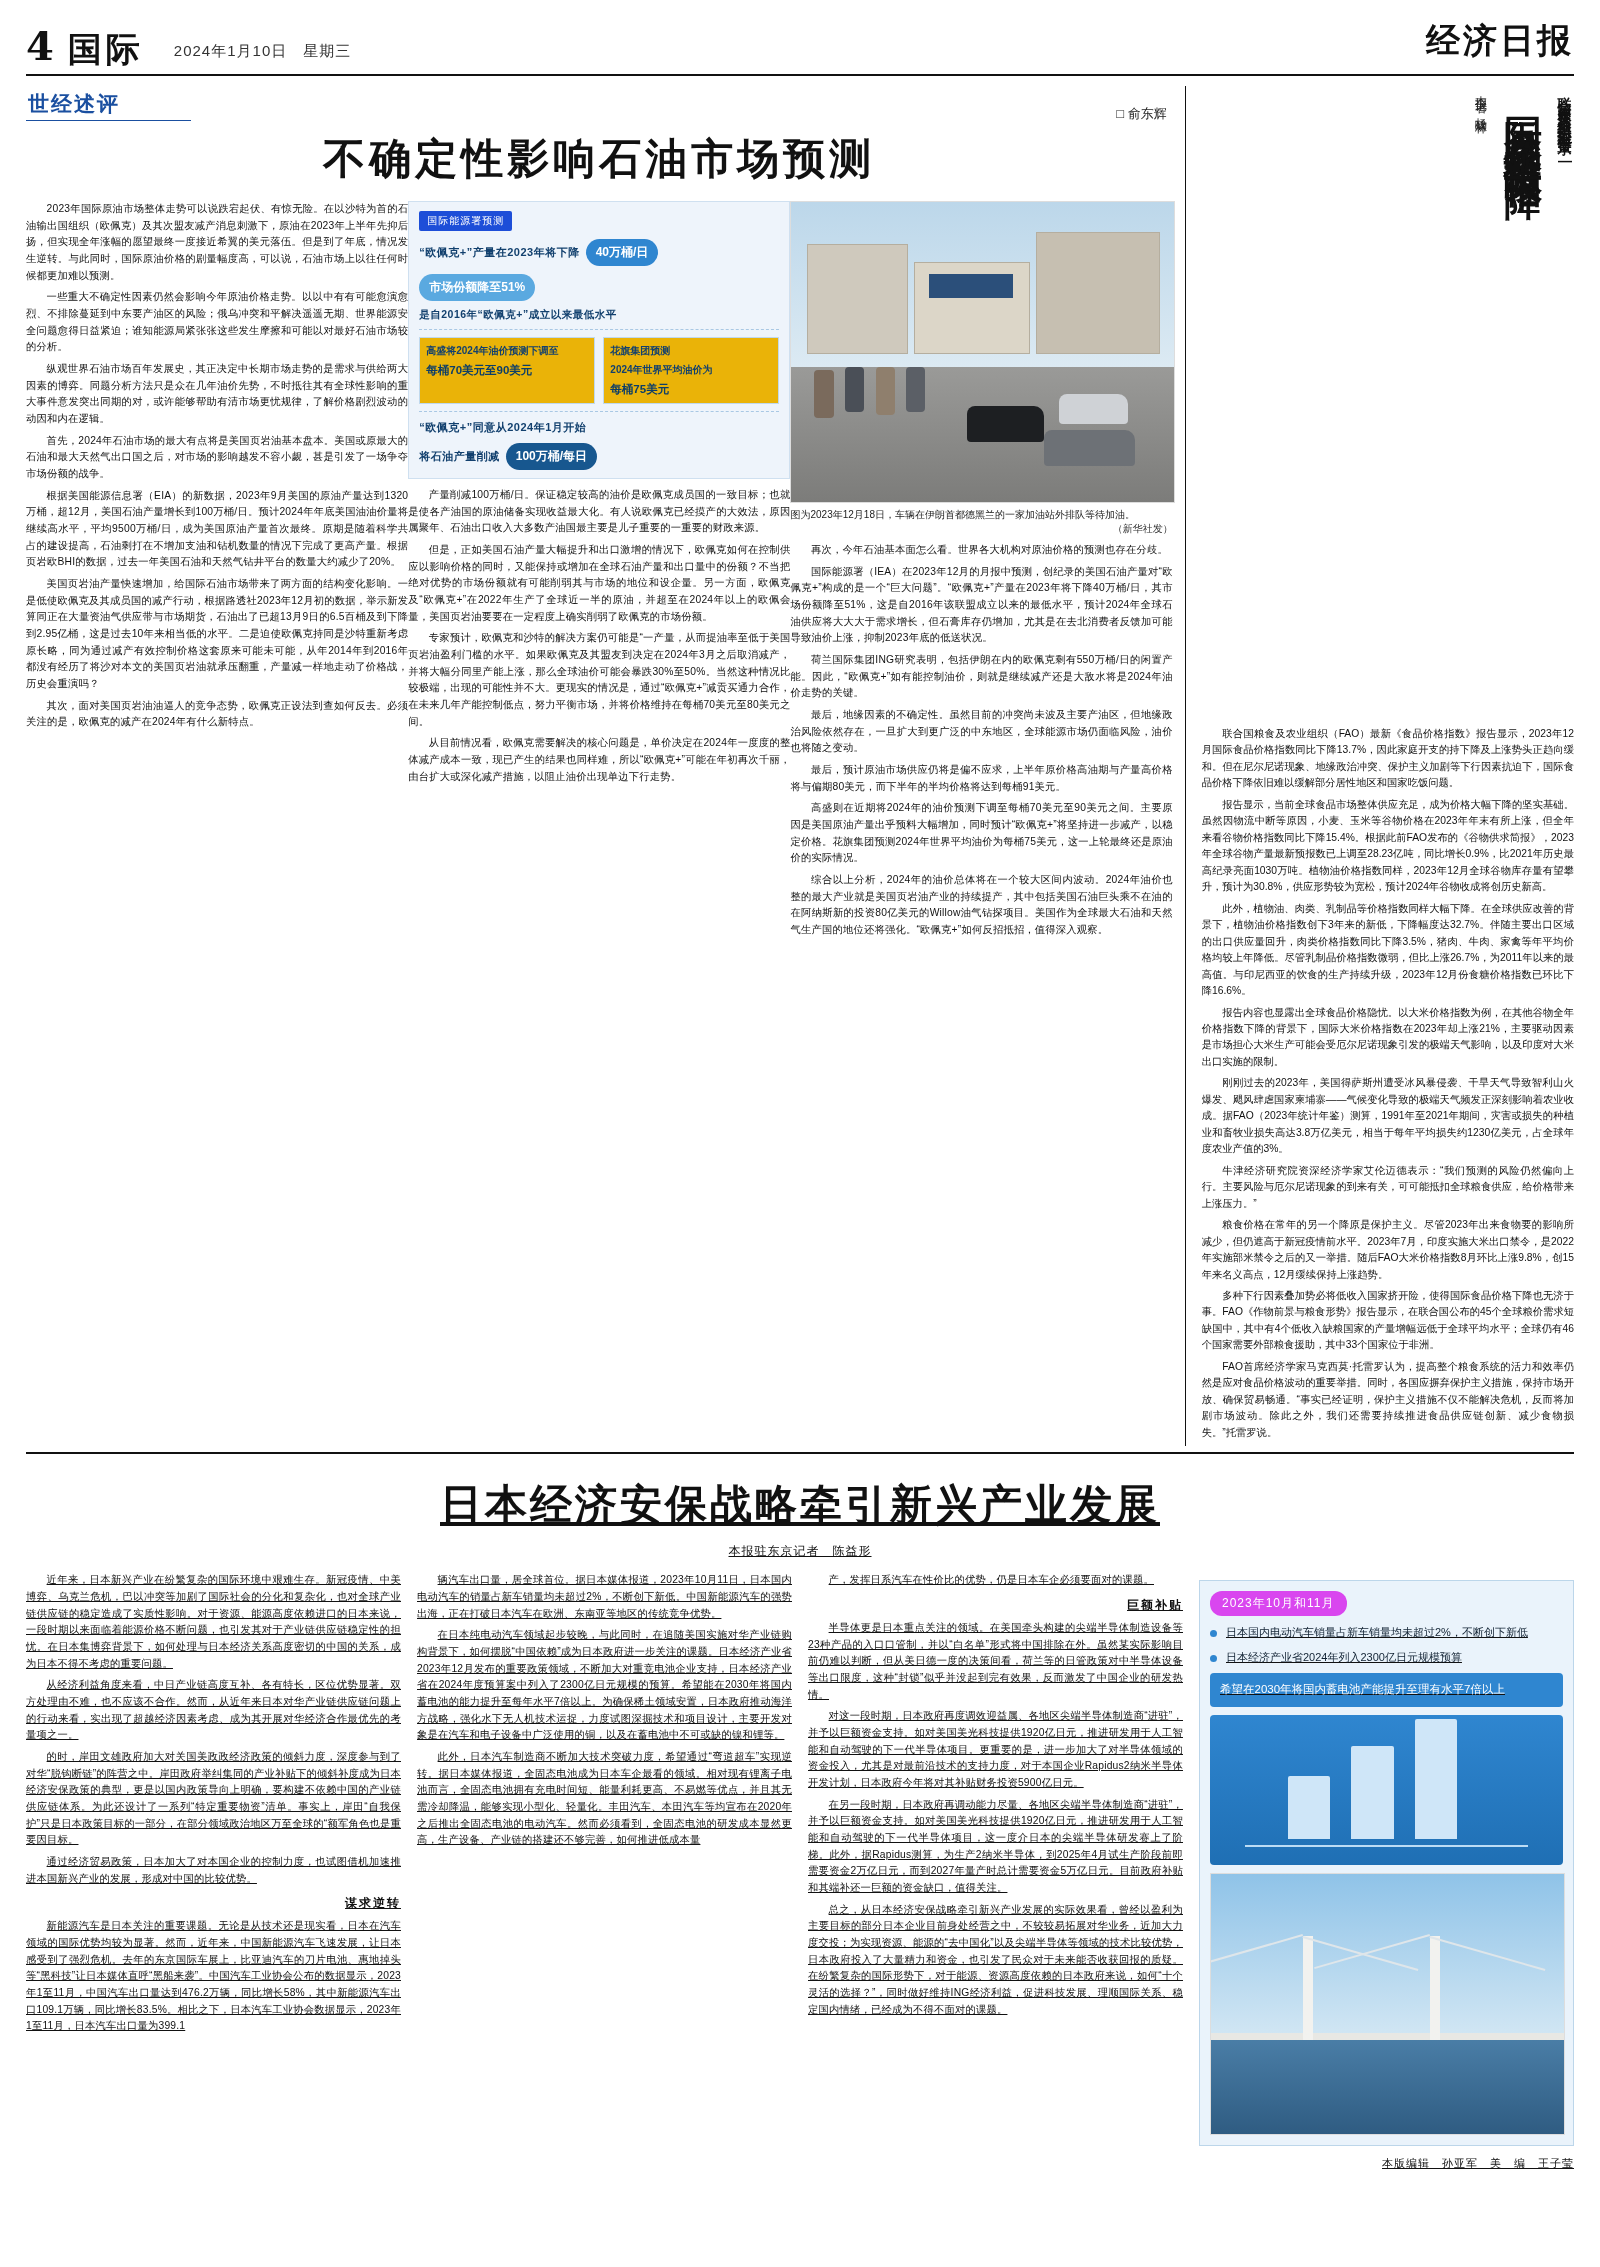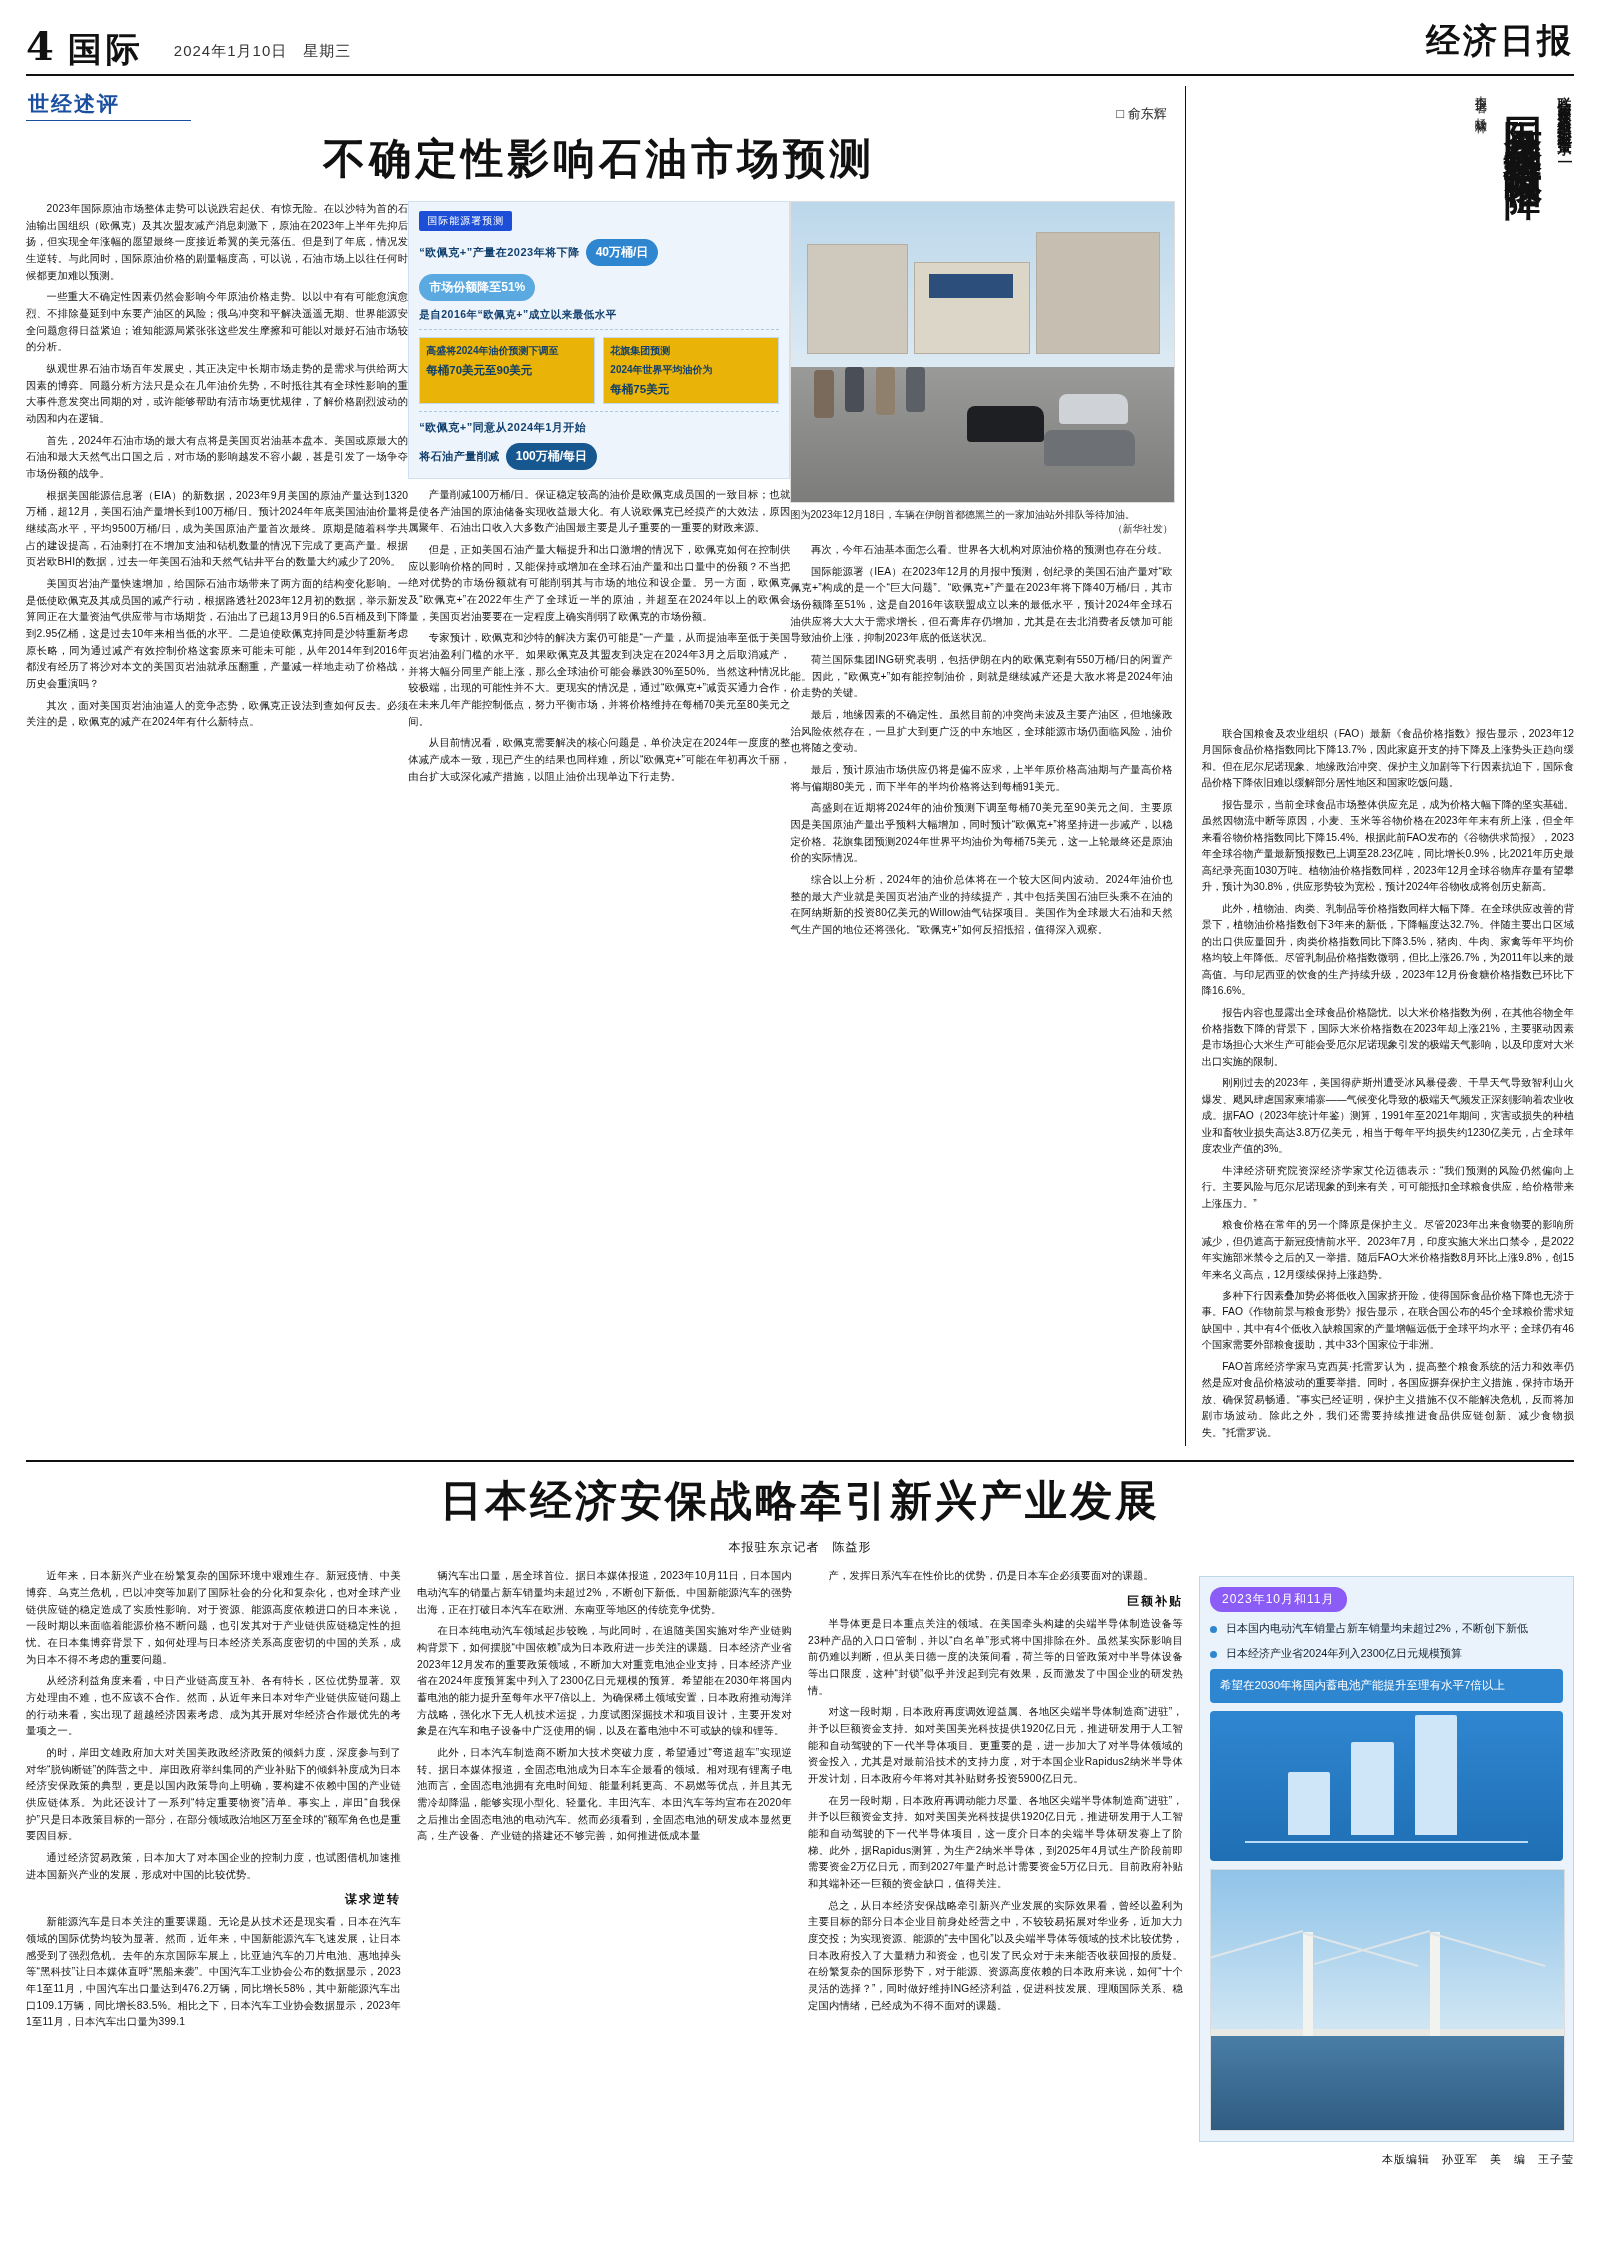--- a/index.html
+++ b/index.html
@@ -57,29 +57,29 @@
   .photo-caption{font-size:10px;line-height:1.5;color:#222;margin-top:4px;text-align:justify;}
   .photo-credit{text-align:right;font-size:10px;color:#333;}
   .right-head{display:flex;justify-content:flex-end;gap:8px;height:640px;}
   .r-sub{font-size:14px;font-weight:bold;letter-spacing:3px;color:#111;writing-mode:vertical-rl;text-orientation:upright;}
   .r-title{font-size:38px;font-weight:bold;letter-spacing:6px;writing-mode:vertical-rl;text-orientation:upright;font-family:"DejaVu Sans",sans-serif;}
   .r-author{font-size:12px;letter-spacing:2px;writing-mode:vertical-rl;text-orientation:upright;color:#222;}
   .r-body{font-size:10.3px;line-height:1.6;text-align:justify;}
   .r-body p{margin:0 0 5px;text-indent:2em;}
 
   
-  .bottom{margin-top:14px;border-top:2px solid #111;padding-top:5px;}
+  .bottom{margin-top:6px;border-top:2px solid #111;padding-top:17px;text-decoration:underline;}
   .headline2{text-align:center;font-size:42px;font-weight:bold;letter-spacing:3px;margin:6px 0 10px;}
   .byline2{text-align:center;font-size:12px;margin-bottom:12px;letter-spacing:1px;}
   .cols-4{display:flex;gap:16px;}
   .sec-h{font-size:12px;font-weight:bold;text-align:right;margin:8px 0 6px;letter-spacing:2px;}
 
   
   .promo{border:1px solid #bcd6ea;background:#eaf3fb;padding:10px;margin-top:8px;}
-  .promo-tag{display:inline-block;background:#8b5cf6;color:#fff;font-size:12px;padding:4px 12px;border-radius:12px;letter-spacing:1px;}
+  .promo-tag{display:inline-block;background:#d946ef;color:#fff;font-size:12px;padding:4px 12px;border-radius:12px;letter-spacing:1px;}
   .promo-li{font-size:11px;line-height:1.5;margin-top:8px;color:#123;position:relative;padding-left:16px;}
   .promo-li:before{content:"";position:absolute;left:0;top:6px;width:7px;height:7px;background:#2f86d0;border-radius:50%;}
   .promo-box{background:#2f86d0;color:#fff;font-size:11.5px;line-height:1.55;padding:8px 10px;margin-top:8px;border-radius:4px;}
   .editors{text-align:right;font-size:11px;letter-spacing:1px;margin-top:10px;}
 
   
   .sky{position:absolute;inset:0;background:linear-gradient(#bcd7ea,#dceaf3 55%,#e8eef1);}
   .street{position:absolute;left:0;right:0;bottom:0;height:45%;background:linear-gradient(#9a9a98,#7c7c7a);}
   .bldg{position:absolute;background:#cfc9bd;border:1px solid #b5ae9f;}
   .car{position:absolute;border-radius:8px 10px 4px 4px;}

